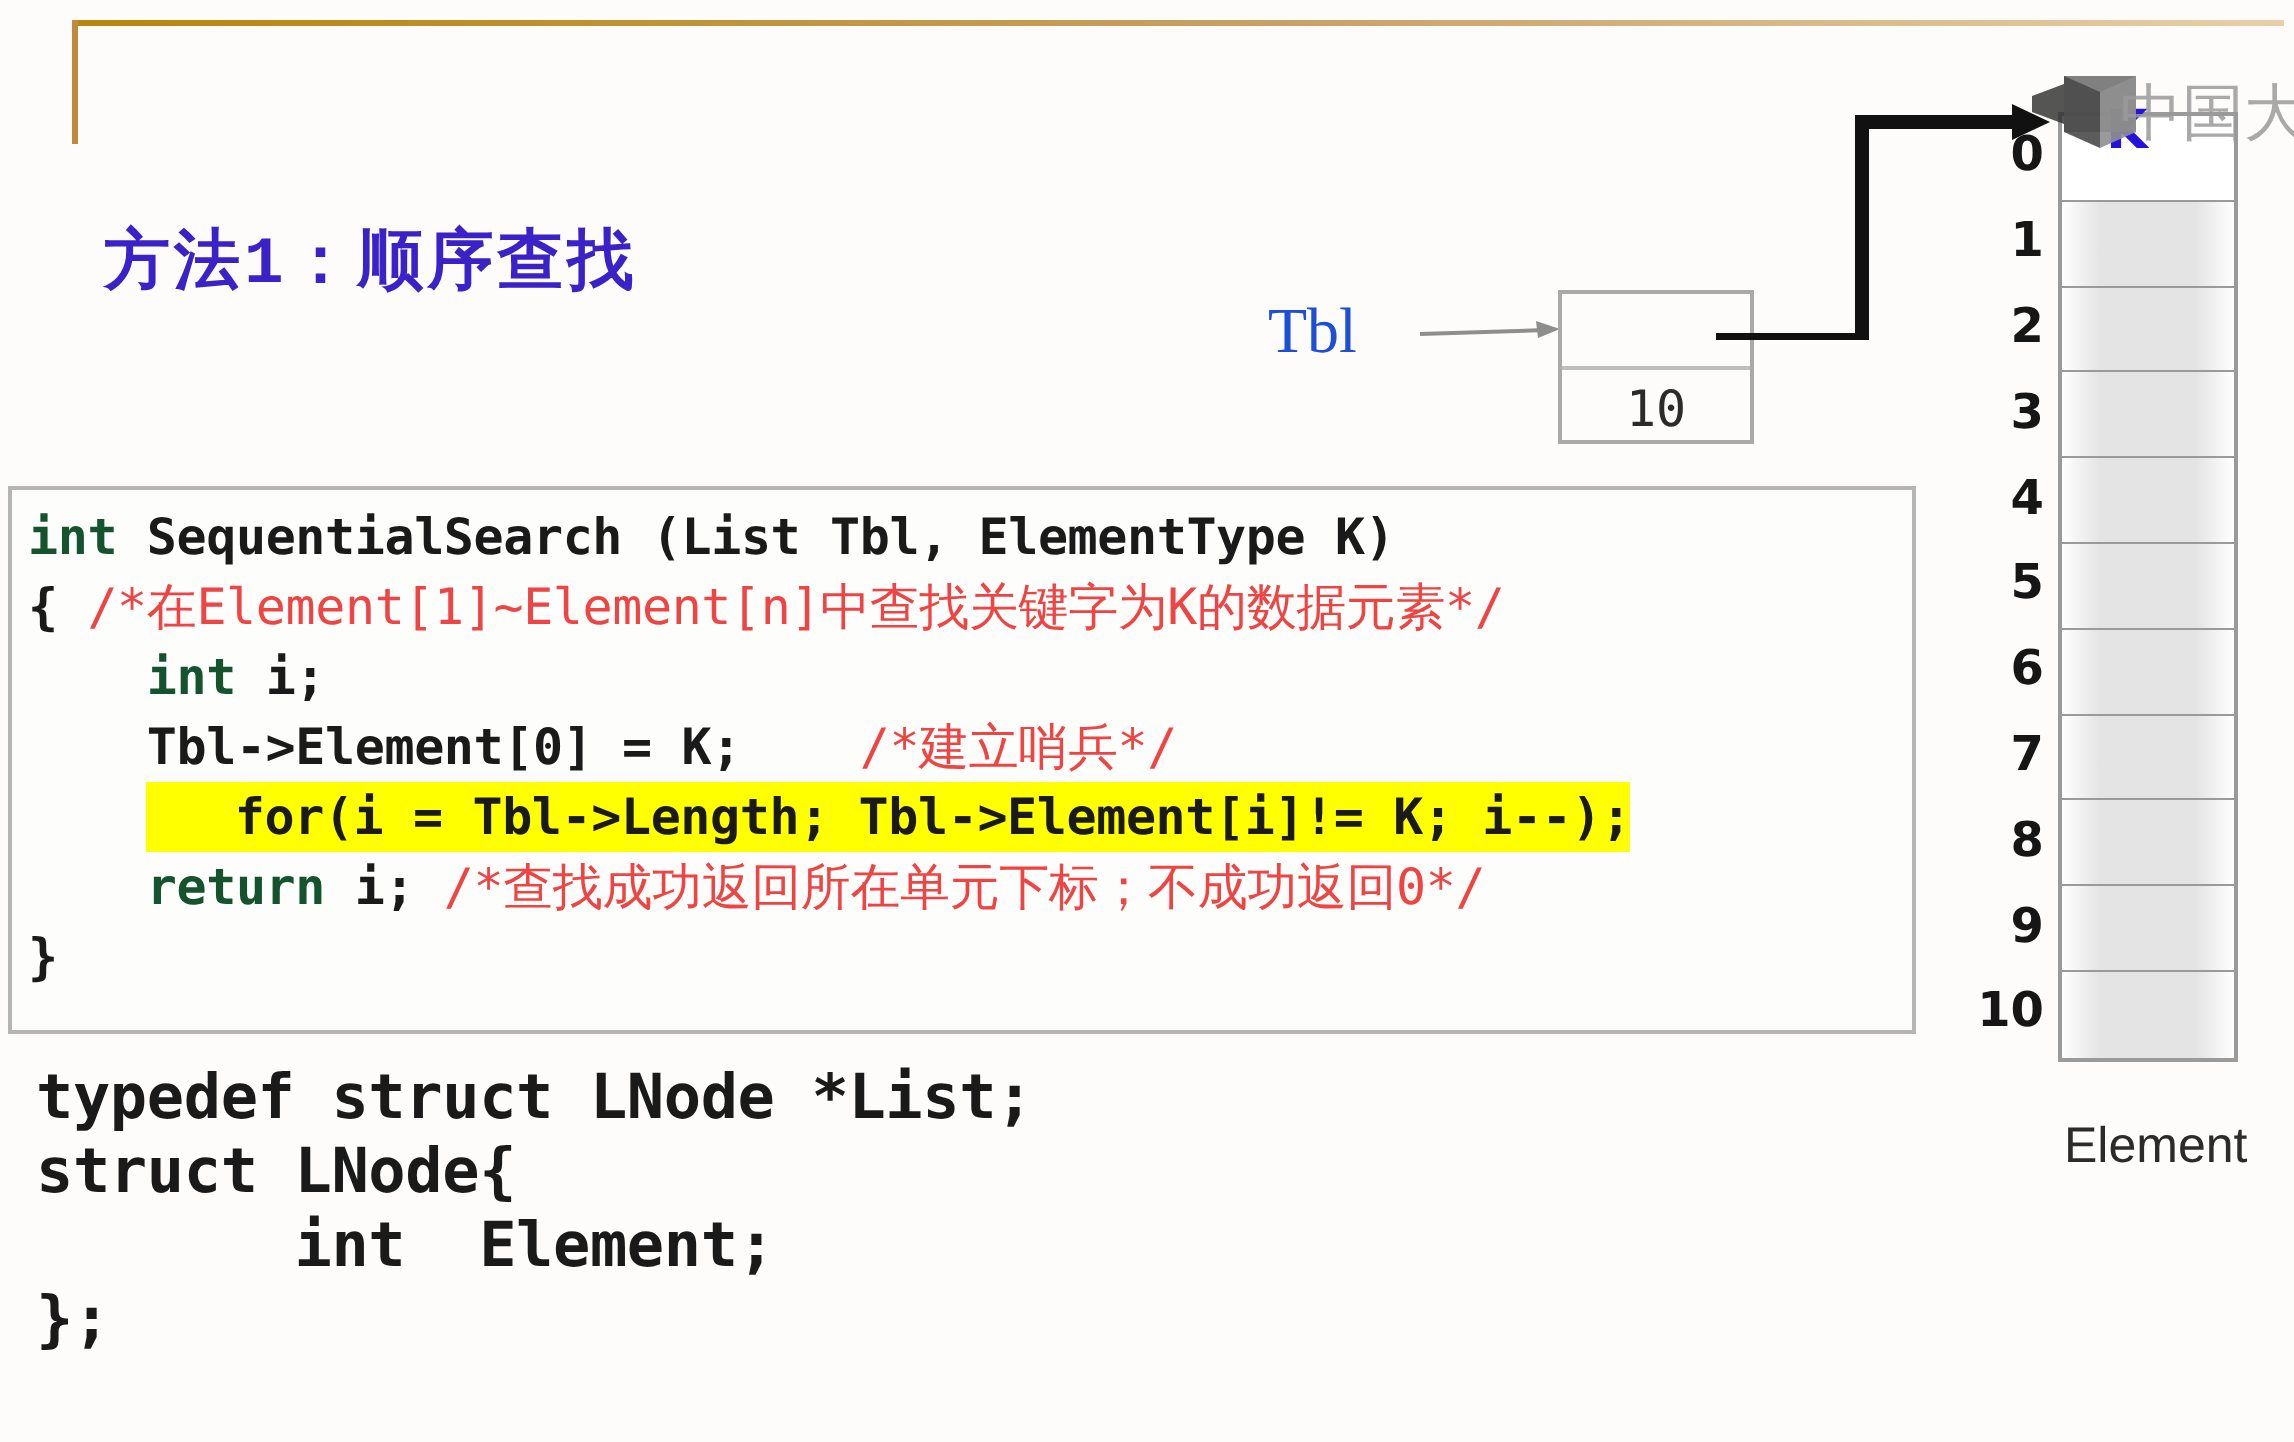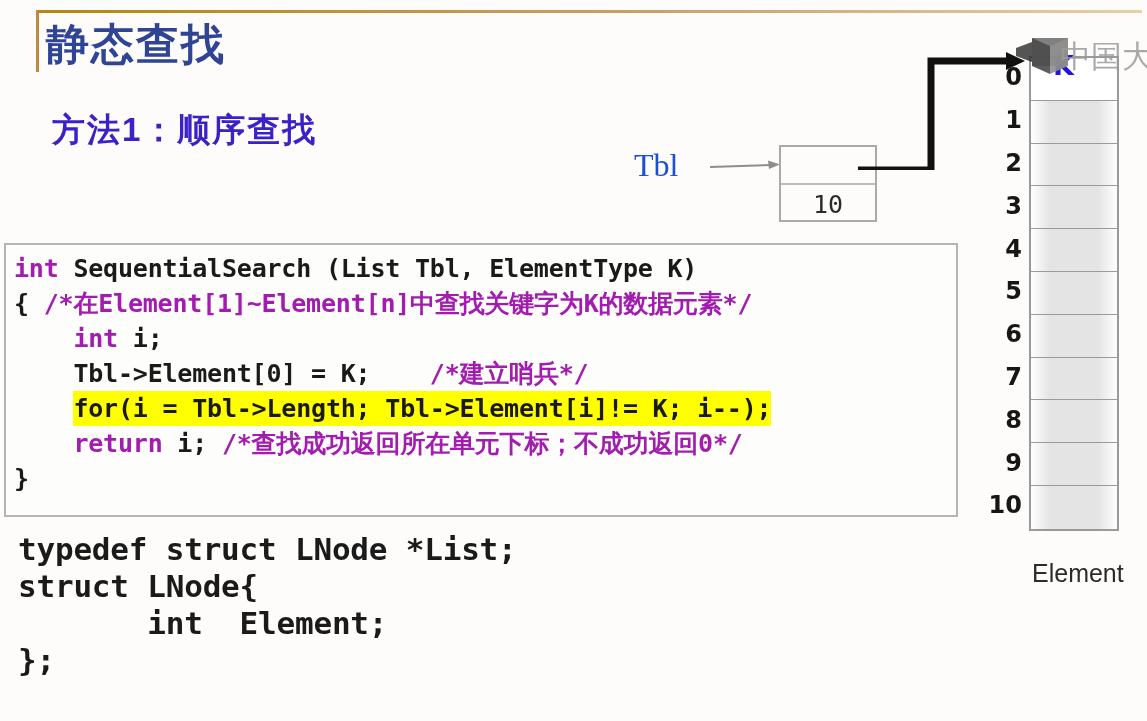--- a/index.html
+++ b/index.html
@@ -43,21 +43,21 @@
     font-size: 43px;
     font-weight: bold;
     color: #2f4495;
     letter-spacing: 2px;
     white-space: nowrap;
   }
   .slide-subtitle {
     position: absolute;
     left: 52px;
     top: 108px;
-    font-family: Liberation Sans, sans-serif;
+    font-family: Liberation Mono, monospace;
     font-size: 33px;
     font-weight: bold;
     color: #3b21c8;
     letter-spacing: 2px;
     white-space: nowrap;
   }
 
   
   .tbl-label {
     position: absolute;
@@ -202,46 +202,46 @@
   }
   .code-line, .code-line2 {
     font-family: "DejaVu Sans Mono", monospace;
     font-size: 25px;
     line-height: 35px;
     white-space: pre;
     color: #1a1a1a;
     font-weight: bold;
     letter-spacing: -0.2px;
   }
-  .kw { color: #a21caf; }
-  .cmt { color: #a21caf; font-weight: bold; }
+  .kw { color: #14532d; }
+  .cmt { color: #ef4444; font-weight: normal; }
   .hl {
     background: #ffff00;
     display: inline-block;
+    padding-left: 44px;
   }
 
   
   .typedef-block {
     position: absolute;
     left: 18px;
     top: 531px;
   }
   .typedef-block .code-line2 {
     line-height: 37px;
     font-size: 31px;
   }
 </style>
 </head>
 <body>
 
 <div id="slide">
 
   <div class="top-rule"></div>
   <div class="title-bar"></div>
-  <div class="slide-title">静态查找</div>
   <div class="slide-subtitle">方法1：顺序查找</div>
 
   <div class="tbl-label">Tbl</div>
 
   <svg class="thin-arrow" viewBox="0 0 70 12">
     <line x1="0" y1="7" x2="63" y2="5" stroke="#8e8e8e" stroke-width="2"></line>
     <polygon points="70,4.5 58,0.5 59,9" fill="#8e8e8e"></polygon>
   </svg>
 
   <div class="tbl-box">

